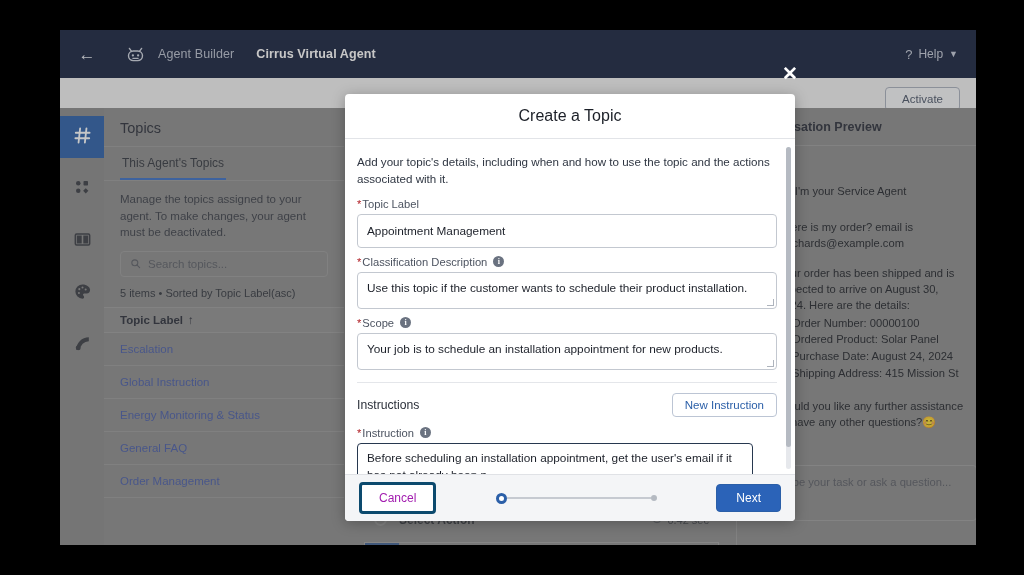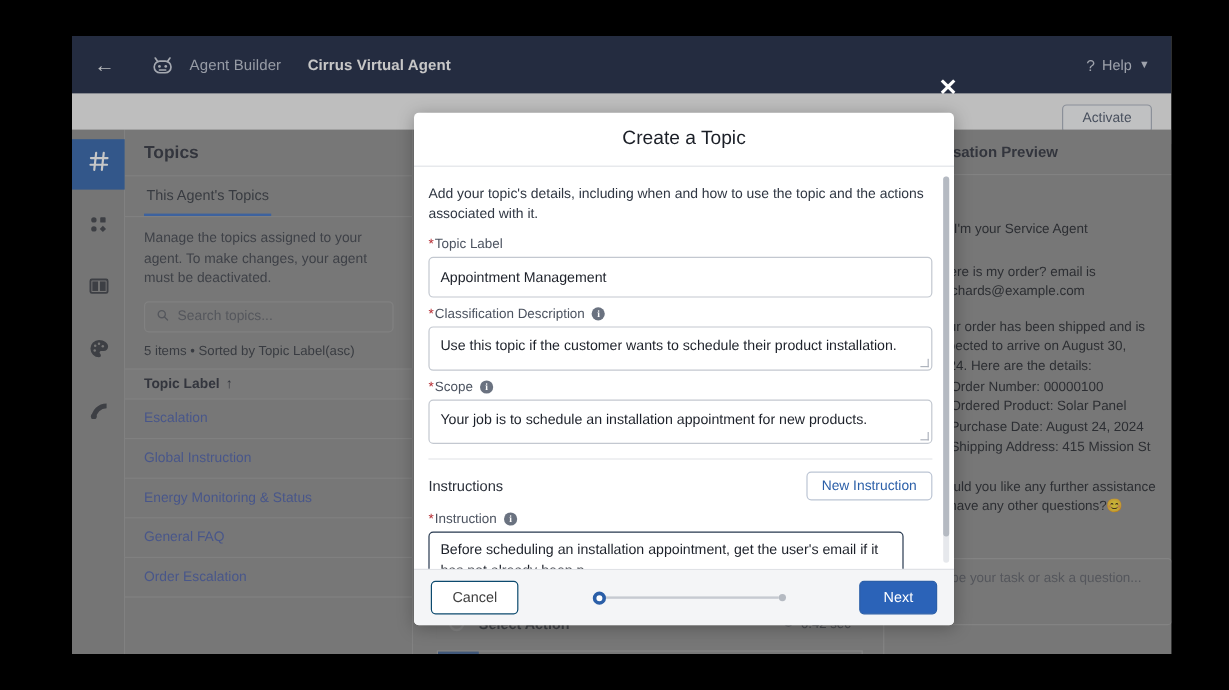--- a/index.html
+++ b/index.html
@@ -84,21 +84,21 @@
   .rail-item.active { background: #2b5fa8; }
 
   
   #topics {
     position: absolute; left: 44px; top: 78px;
     width: 240px; height: 437px;
     background: #8d8d8d;
     overflow: hidden;
   }
   .topics-title {
-    font-size: 14.5px; font-weight: bold; color: #2b2f3a;
+    font-size: 14.5px; font-weight: normal; color: #2b2f3a;
     padding: 12px 16px 10px 16px;
   }
   .topics-tabs {
     border-top: 1px solid #9a9a9a;
     border-bottom: 1px solid #9a9a9a;
     padding: 0 16px;
   }
   .topics-tab {
     display: inline-block;
     font-size: 12px; color: #33373f;
@@ -320,22 +320,22 @@
     background: #b5bac2; border-radius: 3px;
   }
   .modal-footer {
     height: 47px; flex-shrink: 0;
     background: #f4f5f7;
     border-top: 1px solid #e0e2e6;
     display: flex; align-items: center;
     padding: 0 14px;
   }
   .cancel-btn {
-    border: 1px solid #0c4a6e; border-radius: 4px;
-    background: #fff; color: #404040;
+    border: 3px solid #0c4a6e; border-radius: 4px;
+    background: #fff; color: #a21caf;
     font-size: 12px; padding: 6px 17px; cursor: pointer;
   }
   .stepper {
     flex: 1; display: flex; align-items: center;
     justify-content: center; gap: 0;
     padding: 0 16px;
   }
   .step-dot-active {
     width: 11px; height: 11px; border-radius: 50%;
     border: 3px solid #2b5fa8; background: #fff;
@@ -449,21 +449,21 @@
       </div>
       <div class="items-count">5 items • Sorted by Topic Label(asc)</div>
       <div class="col-head">
         <span>Topic Label</span>
         <span>↑</span>
       </div>
       <div class="topic-row">Escalation</div>
       <div class="topic-row">Global Instruction</div>
       <div class="topic-row">Energy Monitoring &amp; Status</div>
       <div class="topic-row">General FAQ</div>
-      <div class="topic-row">Order Escalation</div>
+      <div class="topic-row">Order Management</div>
     </div>
 
     <div id="canvas">
       <div class="flow-row" id="flow-select">
         <div class="fr-left">
           <span class="fr-circle"></span>
           <span class="fr-label">Select Action</span>
         </div>
         <div class="fr-time">
           <span>

